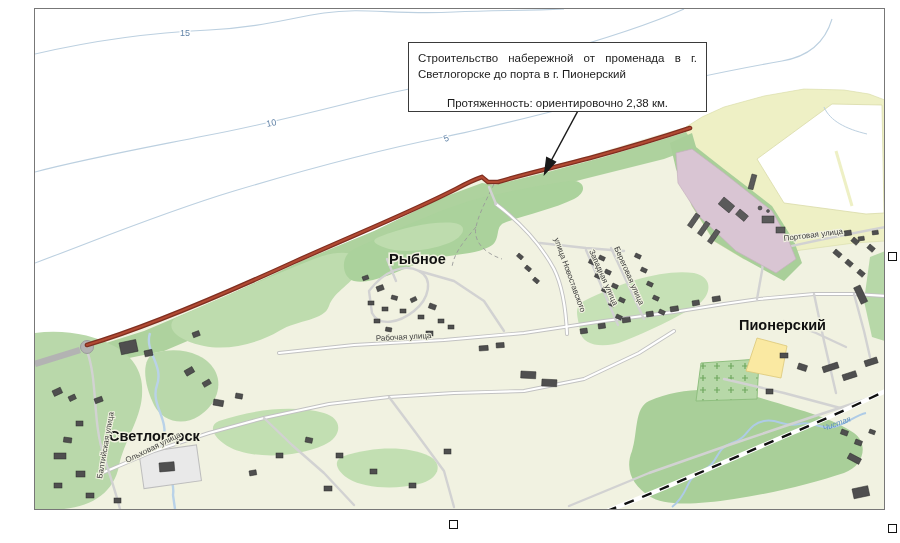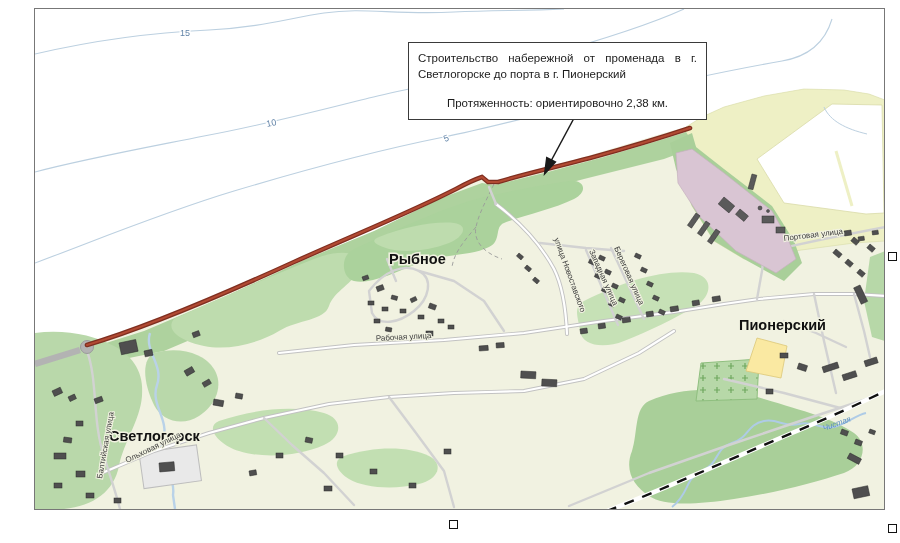--- a/index.html
+++ b/index.html
@@ -2,21 +2,21 @@
 <html><head>
 <meta charset="utf-8">
 <style>
   html,body{margin:0;padding:0;background:#ffffff;}
   .page{position:relative;width:900px;height:543px;background:#ffffff;overflow:hidden;
         font-family:"Liberation Sans",sans-serif;margin-left:23px;}
   .map-frame{position:absolute;left:11px;top:8px;width:849px;height:500px;
              border:1px solid #777777;background:#ffffff;}
   .map-frame svg{position:absolute;left:0;top:0;}
   .annotation-box{position:absolute;left:385px;top:42px;width:299px;box-sizing:border-box;
-                  background:#ffffff;border:1px solid #3a3a3a;padding:7px 9px 8px 9px;
+                  background:#ffffff;border:1px solid #3a3a3a;padding:7px 9px 0 9px;
                   font-size:11.5px;color:#1c1c1c;line-height:1.4;z-index:6;}
   .annotation-box p{margin:0;text-align:center;}
   .annotation-box p.first{text-align:justify;margin-bottom:13px;}
   .handle{position:absolute;width:7px;height:7px;background:#ffffff;border:1.5px solid #111;z-index:8;}
   .town-label{font-weight:bold;font-size:14.5px;fill:#111111;paint-order:stroke;stroke:#f1f2e1;stroke-width:3px;}
   .street-label{font-size:8px;fill:#3c3c3c;paint-order:stroke;stroke:#f1f2e1;stroke-width:2.2px;}
   .contour-label{font-size:9px;fill:#6284a8;paint-order:stroke;stroke:#ffffff;stroke-width:2.5px;}
   .river-label{font-size:8px;font-style:italic;fill:#5b8fc0;paint-order:stroke;stroke:#a9cf99;stroke-width:0;}
 </style>
 </head>

